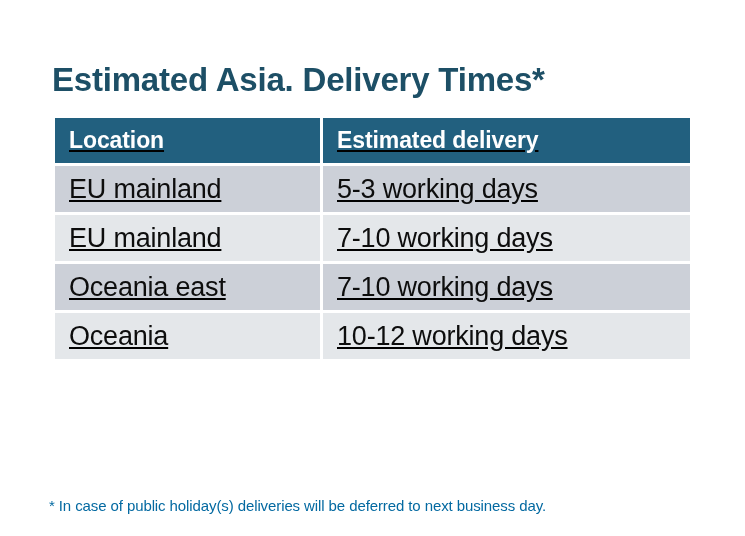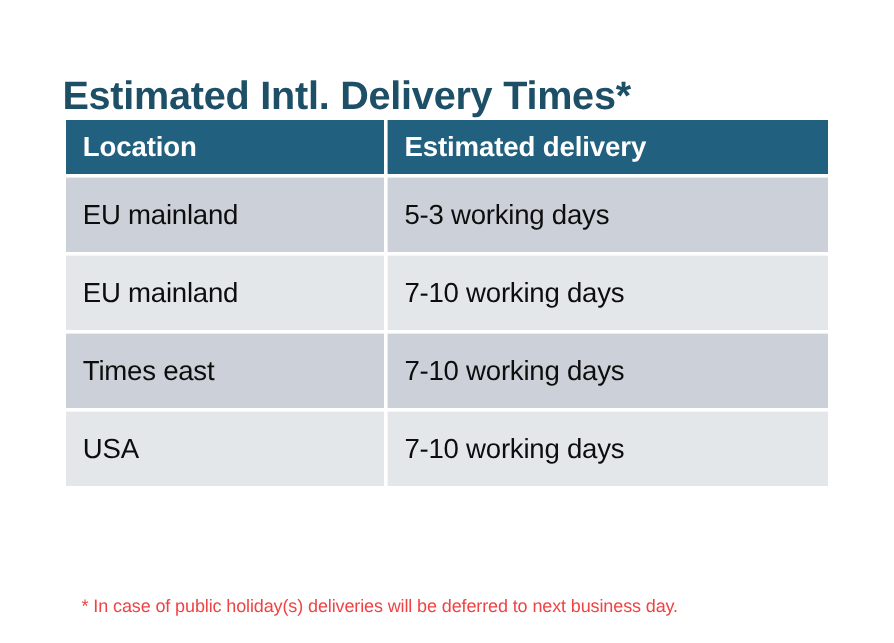--- a/index.html
+++ b/index.html
@@ -30,25 +30,26 @@
     line-height: 40px;
     font-weight: 700;
     letter-spacing: -0.2px;
     color: #1d4f66;
     white-space: nowrap;
   }
 
   .delivery-table {
     position: absolute;
     left: 52px;
-    top: 97px;
+    top: 115px;
     width: 638px;
     border-collapse: separate;
     border-spacing: 3px 3px;
     table-layout: fixed;
+    text-decoration: underline;
   }
 
   .delivery-table th,
   .delivery-table td {
     padding: 0 0 0 14px;
     margin: 0;
     text-align: left;
     vertical-align: middle;
     height: 43px;
     box-sizing: border-box;
@@ -61,49 +62,49 @@
   .delivery-table thead th {
     background: #22607f;
     color: #ffffff;
     font-size: 23px;
     font-weight: 700;
     letter-spacing: -0.1px;
     height: 45px;
   }
 
   .delivery-table tbody td {
-    font-size: 23px;
+    font-size: 27px;
     font-weight: 400;
     color: #0d0d0d;
     letter-spacing: -0.2px;
-    height: 62px;
+    height: 46px;
   }
 
   .row-dark td  { background: #ccd0d8; }
   .row-light td { background: #e4e7ea; }
 
   .footnote {
     position: absolute;
-    left: 68px;
+    left: 49px;
     top: 480px;
     font-size: 15px;
     line-height: 20px;
     font-weight: 400;
-    color: #ef4444;
+    color: #0369a1;
     letter-spacing: -0.1px;
     white-space: nowrap;
     margin-top: 16px;
   }
 </style>
 </head>
 <body>
 
 <div class="page">
 
-  <h1 class="page-title">Estimated Intl. Delivery Times*</h1>
+  <h1 class="page-title">Estimated Asia. Delivery Times*</h1>
 
   <table class="delivery-table">
     <colgroup>
       <col class="col-location">
       <col class="col-estimated">
     </colgroup>
     <thead>
       <tr>
         <th>Location</th>
         <th>Estimated delivery</th>
@@ -112,25 +113,25 @@
     <tbody>
       <tr class="row-dark">
         <td>EU mainland</td>
         <td>5-3 working days</td>
       </tr>
       <tr class="row-light">
         <td>EU mainland</td>
         <td>7-10 working days</td>
       </tr>
       <tr class="row-dark">
-        <td>Times east</td>
+        <td>Oceania east</td>
         <td>7-10 working days</td>
       </tr>
       <tr class="row-light">
-        <td>USA</td>
-        <td>7-10 working days</td>
+        <td>Oceania</td>
+        <td>10-12 working days</td>
       </tr>
     </tbody>
   </table>
 
   <p class="footnote">* In case of public holiday(s) deliveries will be deferred to next business day.</p>
 
 </div>
 
 </body></html>

